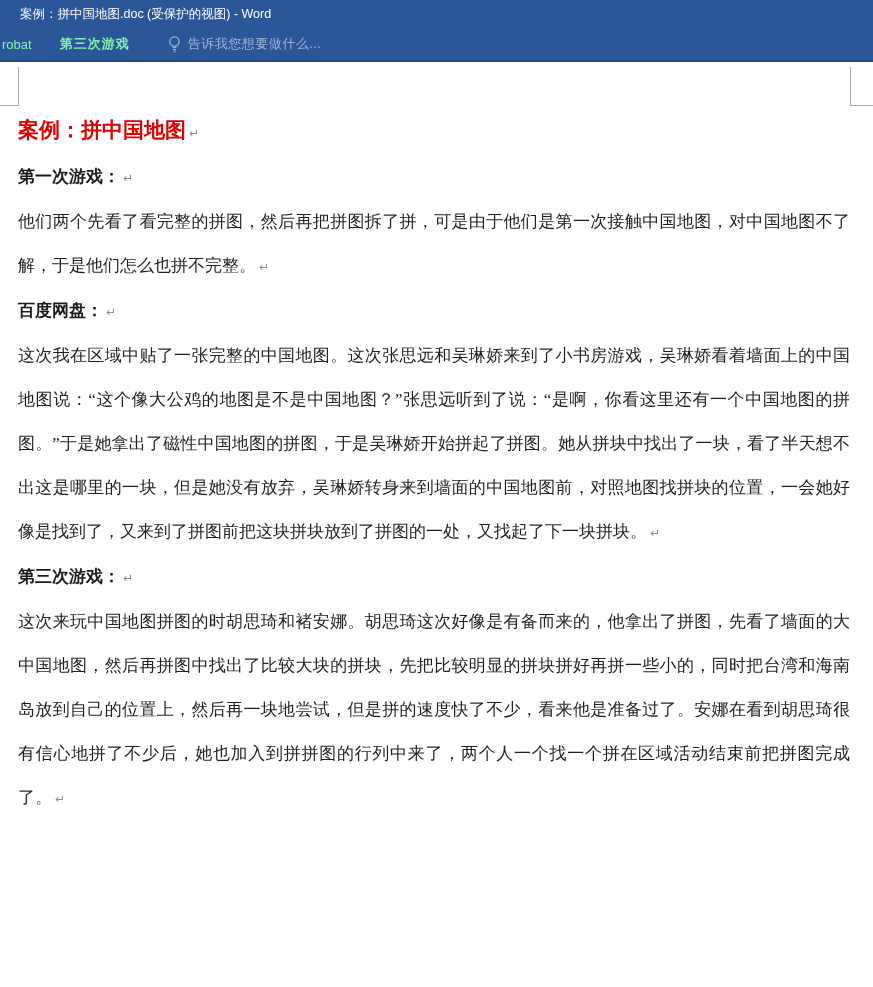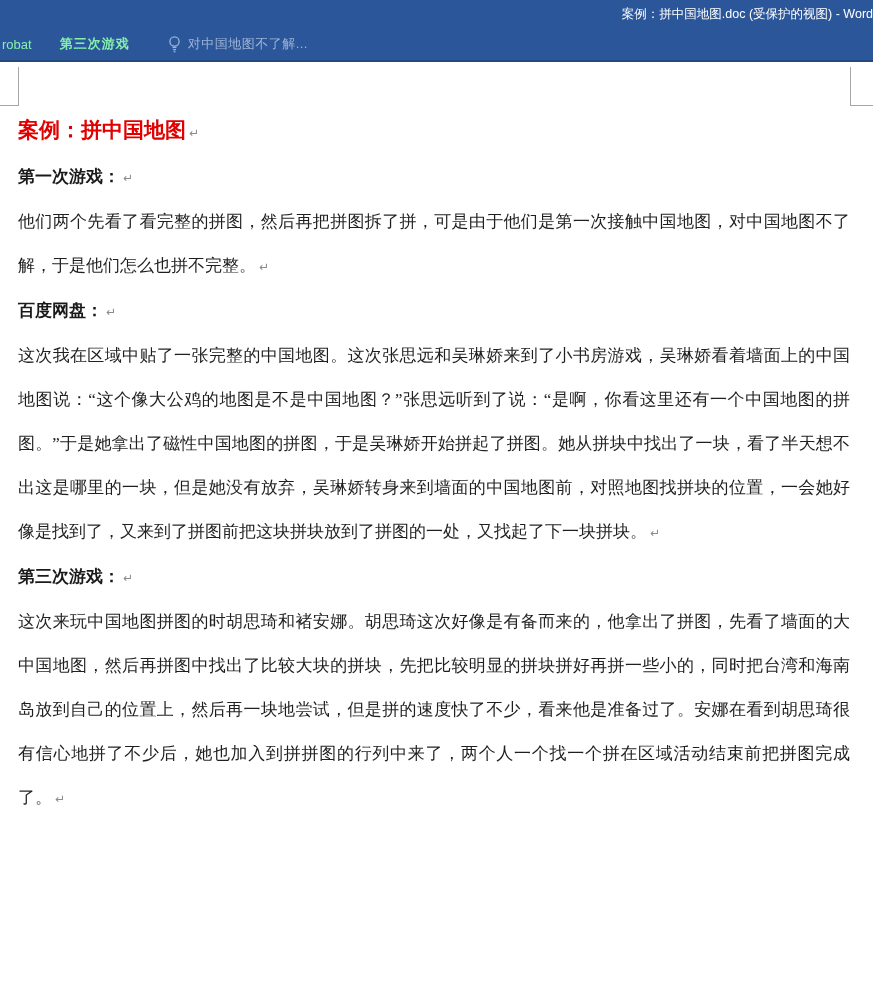--- a/index.html
+++ b/index.html
@@ -8,21 +8,21 @@
     font-family:"Liberation Serif","DejaVu Serif",serif;
     -webkit-font-smoothing:antialiased;
   }
   
   .ribbon{
     width:873px;height:60px;background:#2b579a;
     border-bottom:2px solid #24497f;
     position:relative;
   }
   .titlebar{
-    height:28px;display:flex;align-items:center;justify-content:flex-end;margin-left:20px;
+    height:28px;display:flex;align-items:center;justify-content:flex-start;margin-left:20px;
   }
   .titlebar .doc-title{
     color:#ffffff;font-size:12.5px;
     font-family:"Liberation Sans","DejaVu Sans",sans-serif;
     white-space:nowrap;
   }
   .tab-row{
     height:32px;display:flex;align-items:center;
     font-family:"Liberation Sans","DejaVu Sans",sans-serif;
   }
@@ -83,21 +83,21 @@
     <div class="ribbon-tab cjk">第三次游戏</div>
     <div class="tellme">
       <span>
         <svg class="bulb" viewBox="0 0 13 17">
           <circle cx="6.5" cy="5.5" r="4.6" fill="none" stroke="#9db3d6" stroke-width="1.3"></circle>
           <line x1="4.6" y1="11.4" x2="8.4" y2="11.4" stroke="#9db3d6" stroke-width="1.3"></line>
           <line x1="4.9" y1="13.6" x2="8.1" y2="13.6" stroke="#9db3d6" stroke-width="1.3"></line>
           <line x1="5.6" y1="15.7" x2="7.4" y2="15.7" stroke="#9db3d6" stroke-width="1.3"></line>
         </svg>
       </span>
-      <span class="tellme-label">对中国地图不了解...</span>
+      <span class="tellme-label">告诉我您想要做什么...</span>
     </div>
   </div>
 </div>
 
 <div class="workspace">
   <div class="cropmark crop-left-v"></div>
   <div class="cropmark crop-left-h"></div>
   <div class="cropmark crop-right-v"></div>
   <div class="cropmark crop-right-h"></div>
 

